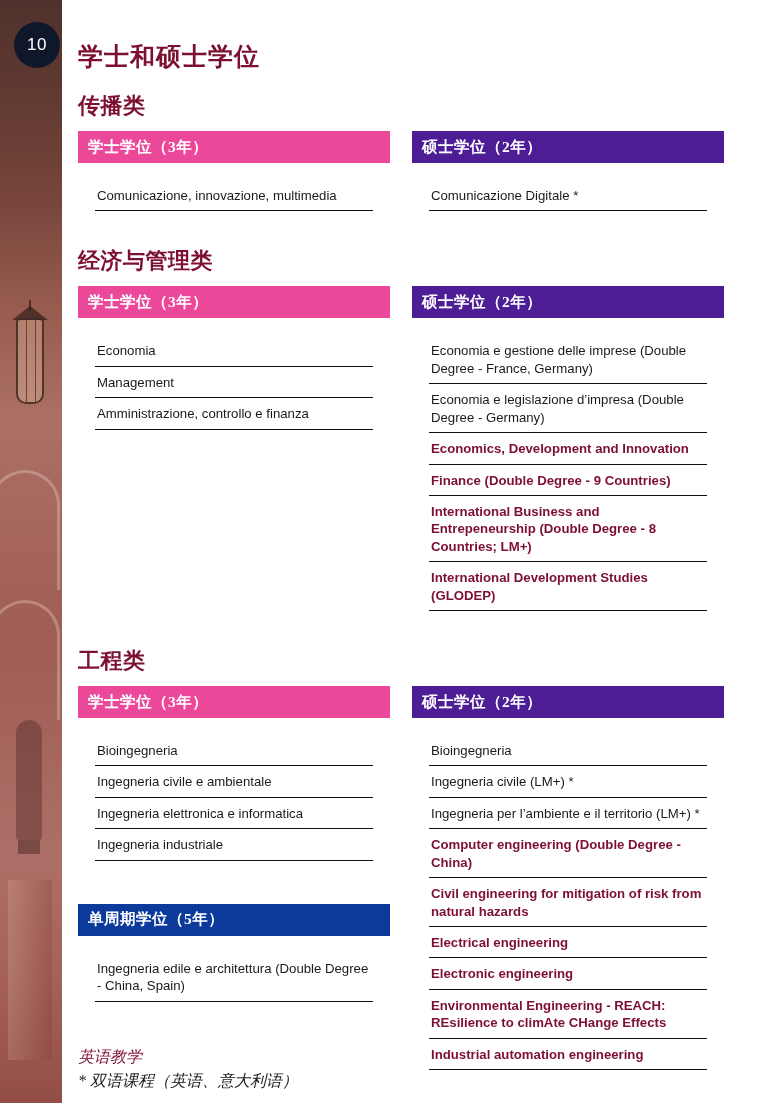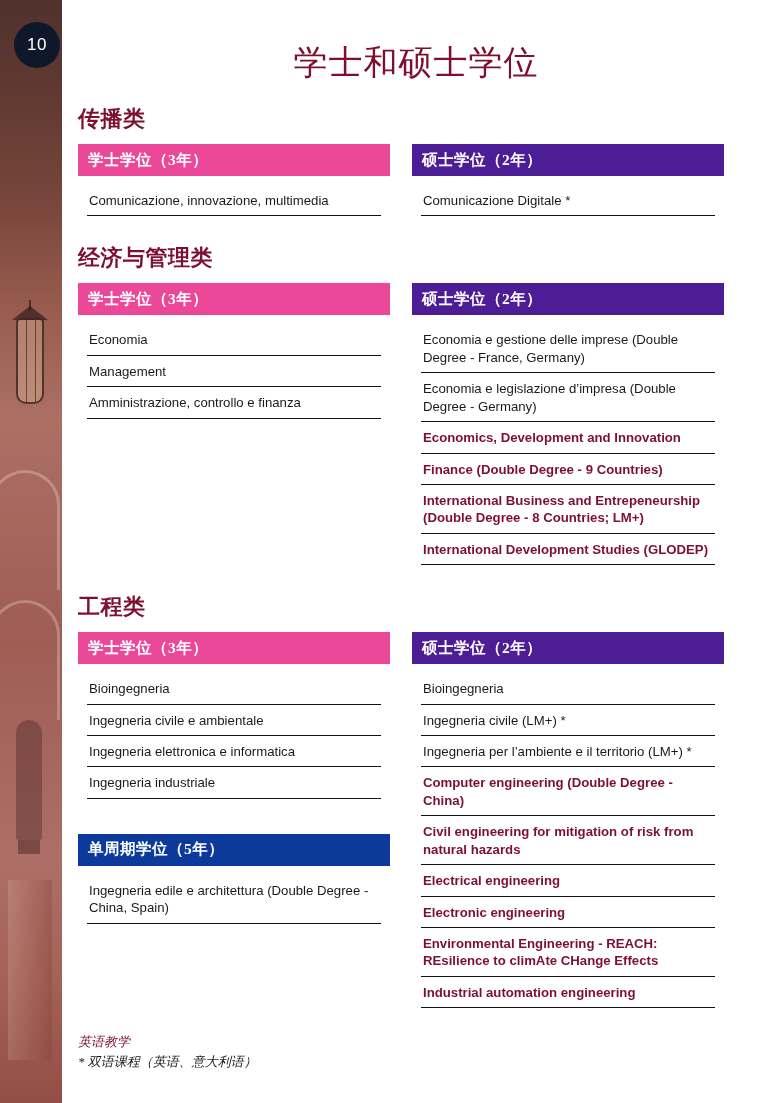--- a/index.html
+++ b/index.html
@@ -95,25 +95,24 @@
   .content {
     position: absolute;
     left: 78px; top: 0;
     width: 698px; height: 1103px;
     padding: 40px 22px 0 0;
   }
 
   h1.page-title {
     margin: 0 0 12px 0;
     font-family: "Liberation Serif", serif;
-    font-size: 34px;
-    font-weight: normal;
+    font-size: 25px;
+    font-weight: bold;
     color: #7d1030;
     letter-spacing: 1px;
-    text-align: center;
   }
 
   h2.section-title {
     margin: 18px 0 10px 0;
     font-family: "Liberation Serif", serif;
     font-size: 22px;
     font-weight: bold;
     color: #7d1030;
     letter-spacing: .5px;
   }
@@ -135,41 +134,41 @@
     font-size: 15.5px;
     font-weight: bold;
     letter-spacing: .5px;
   }
   .col-header.bachelor { background: #ec4899; }
   .col-header.master   { background: #4c1d95; }
   .col-header.single   { background: #0b3a9b; }
 
   ul.course-list {
     list-style: none;
-    margin: 9px; padding: 0;
+    margin: 17px; padding: 0;
   }
   ul.course-list li {
     border-bottom: 1px solid #111111;
     padding: 7px 2px 6px 2px;
     font-size: 13.2px;
     line-height: 1.32;
     color: #1a1a1a;
   }
   ul.course-list li.en {
     color: #7d1030;
     font-weight: bold;
   }
   .spacer-block { height: 26px; }
 
   .footnotes {
     position: absolute;
-    left: 0; bottom: 32px;
+    left: 0; bottom: 10px;
     font-family: "Liberation Serif", serif;
     font-style: italic;
-    font-size: 13px;
+    font-size: 16px;
     line-height: 1.5;
   }
   .footnotes .fn1 { color: #7d1030; }
   .footnotes .fn2 { color: #1a1a1a; }
 </style>
 </head>
 <body>
 
 <div class="left-strip">
   <div class="tint"></div>

